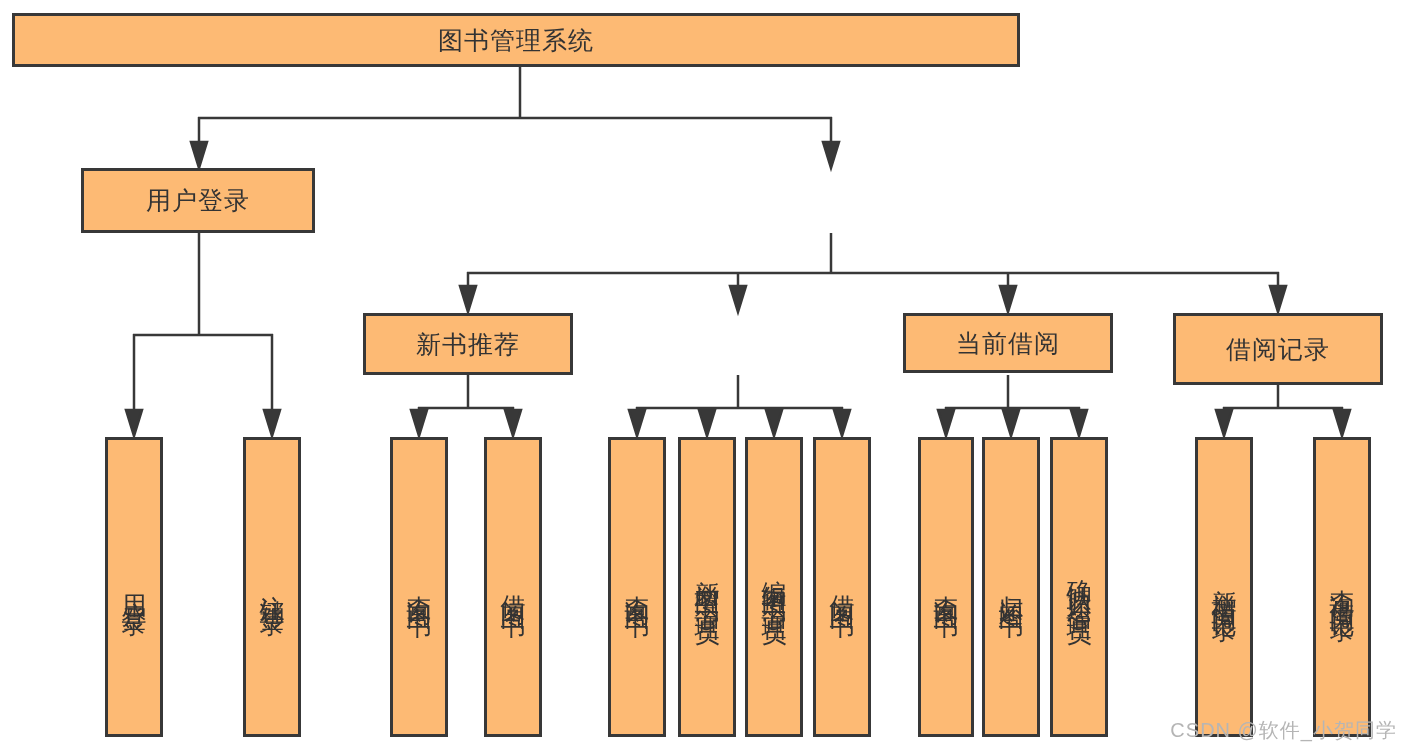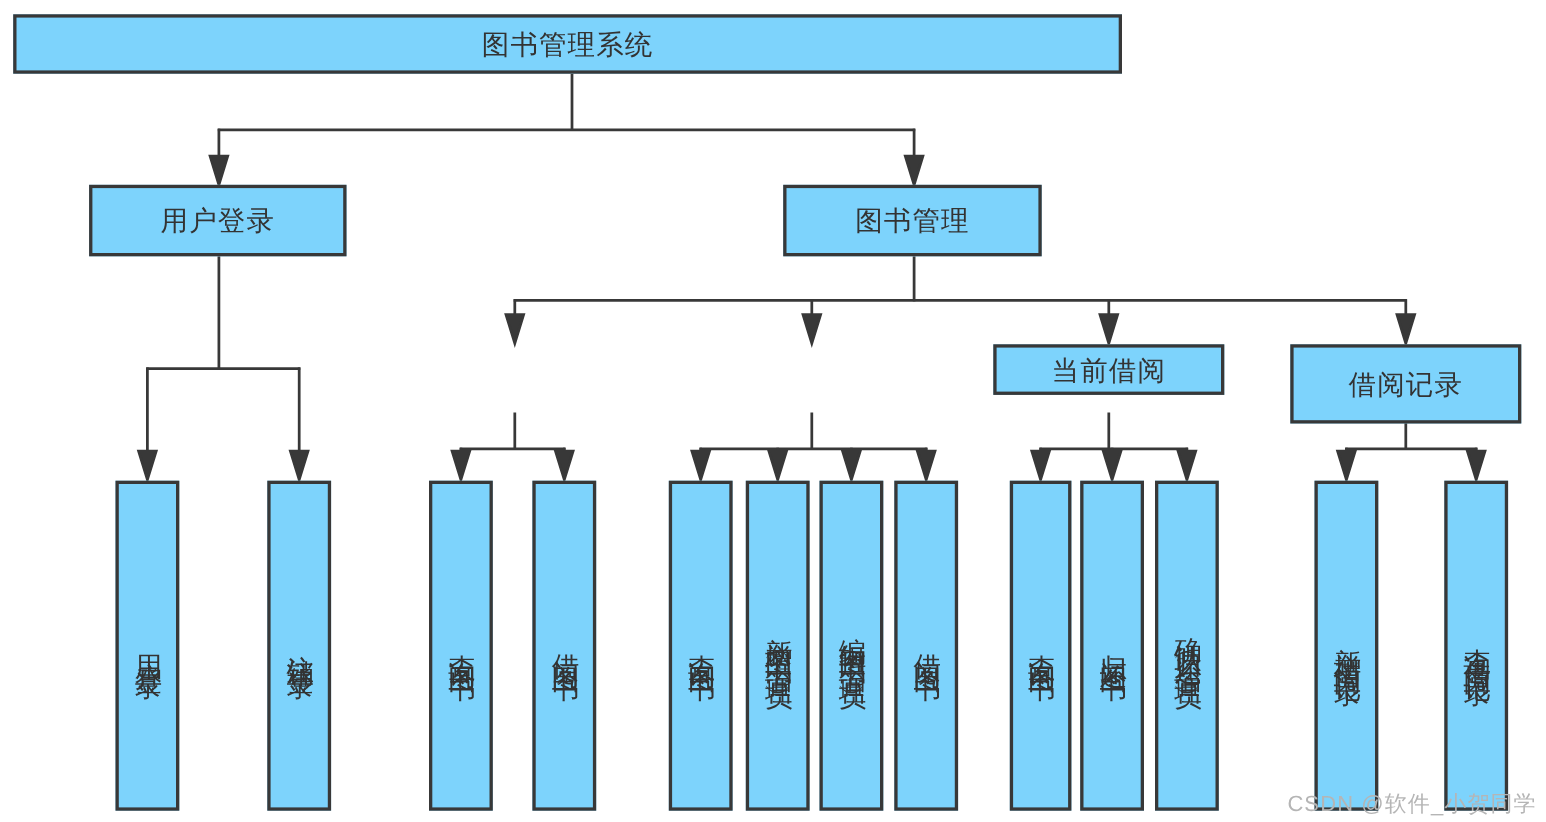--- a/index.html
+++ b/index.html
@@ -16,21 +16,21 @@
     overflow: hidden;
   }
   #connectors {
     position: absolute;
     left: 0; top: 0;
     width: 1405px; height: 747px;
   }
   .node {
     position: absolute;
     box-sizing: border-box;
-    background: #7dd3fc;
+    background: #fdba74;
     border: 3px solid #383838;
     color: #333333;
     display: flex;
     align-items: center;
     justify-content: center;
   }
   .h-node {
     font-size: 25px;
     letter-spacing: 1px;
     white-space: nowrap;
@@ -122,23 +122,23 @@
     <line x1="1223" y1="408" x2="1343" y2="408"></line>
     <line x1="1224" y1="407" x2="1224" y2="414"></line>
     <polygon points="1216,410 1232,410 1224,436"></polygon>
     <line x1="1342" y1="407" x2="1342" y2="414"></line>
     <polygon points="1334,410 1350,410 1342,436"></polygon>
   </svg>
 
   <div class="node h-node" style="left:12px; top:13px; width:1008px; height:54px;">图书管理系统</div>
 
   <div class="node h-node" style="left:81px; top:168px; width:234px; height:65px;">用户登录</div>
-  <div class="node h-node" style="left:712px; top:168px; width:235px; height:65px;">图书管理</div>
 
-  <div class="node h-node" style="left:903px; top:313px; width:210px; height:46px;">当前借阅</div>
+  <div class="node h-node" style="left:363px; top:313px; width:210px; height:62px;">新书推荐</div>
+  <div class="node h-node" style="left:903px; top:313px; width:210px; height:60px;">当前借阅</div>
   <div class="node h-node" style="left:1173px; top:313px; width:210px; height:72px;">借阅记录</div>
 
   <div class="node v-node" style="left:105px;">
     <span class="v-text">用户登录</span>
   </div>
   <div class="node v-node" style="left:243px;">
     <span class="v-text">注销登录</span>
   </div>
 
   <div class="node v-node" style="left:390px;">

